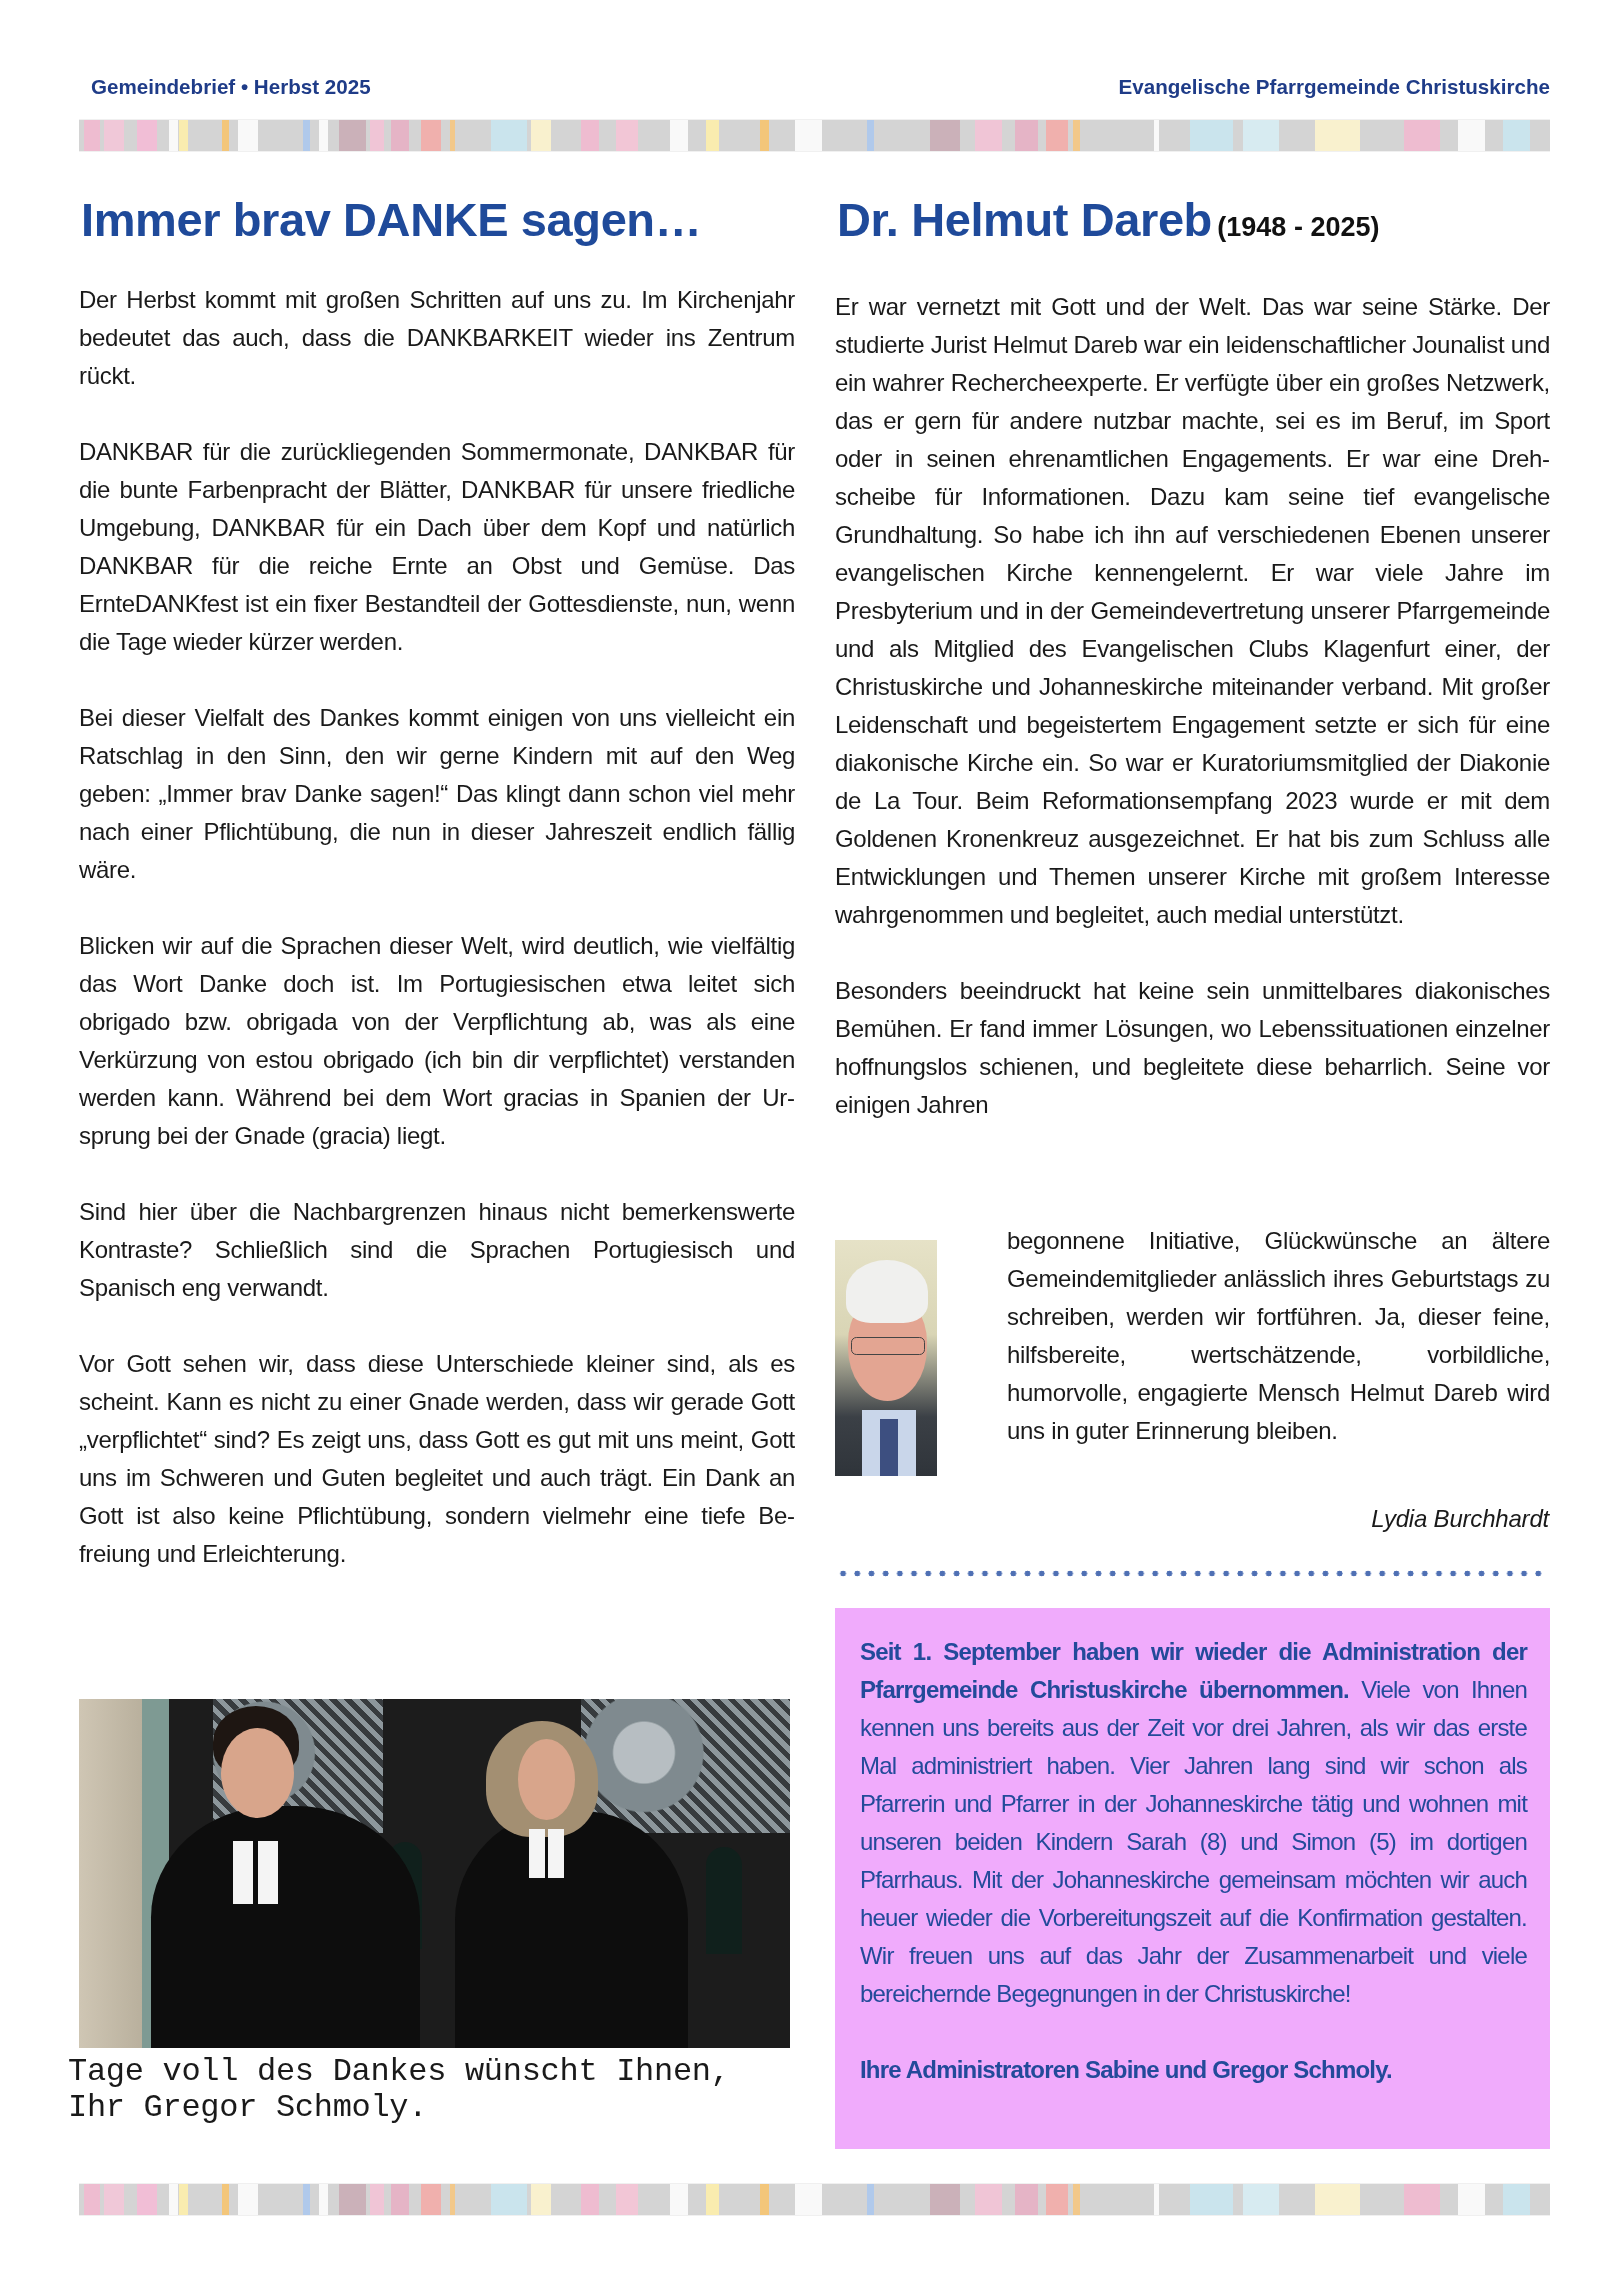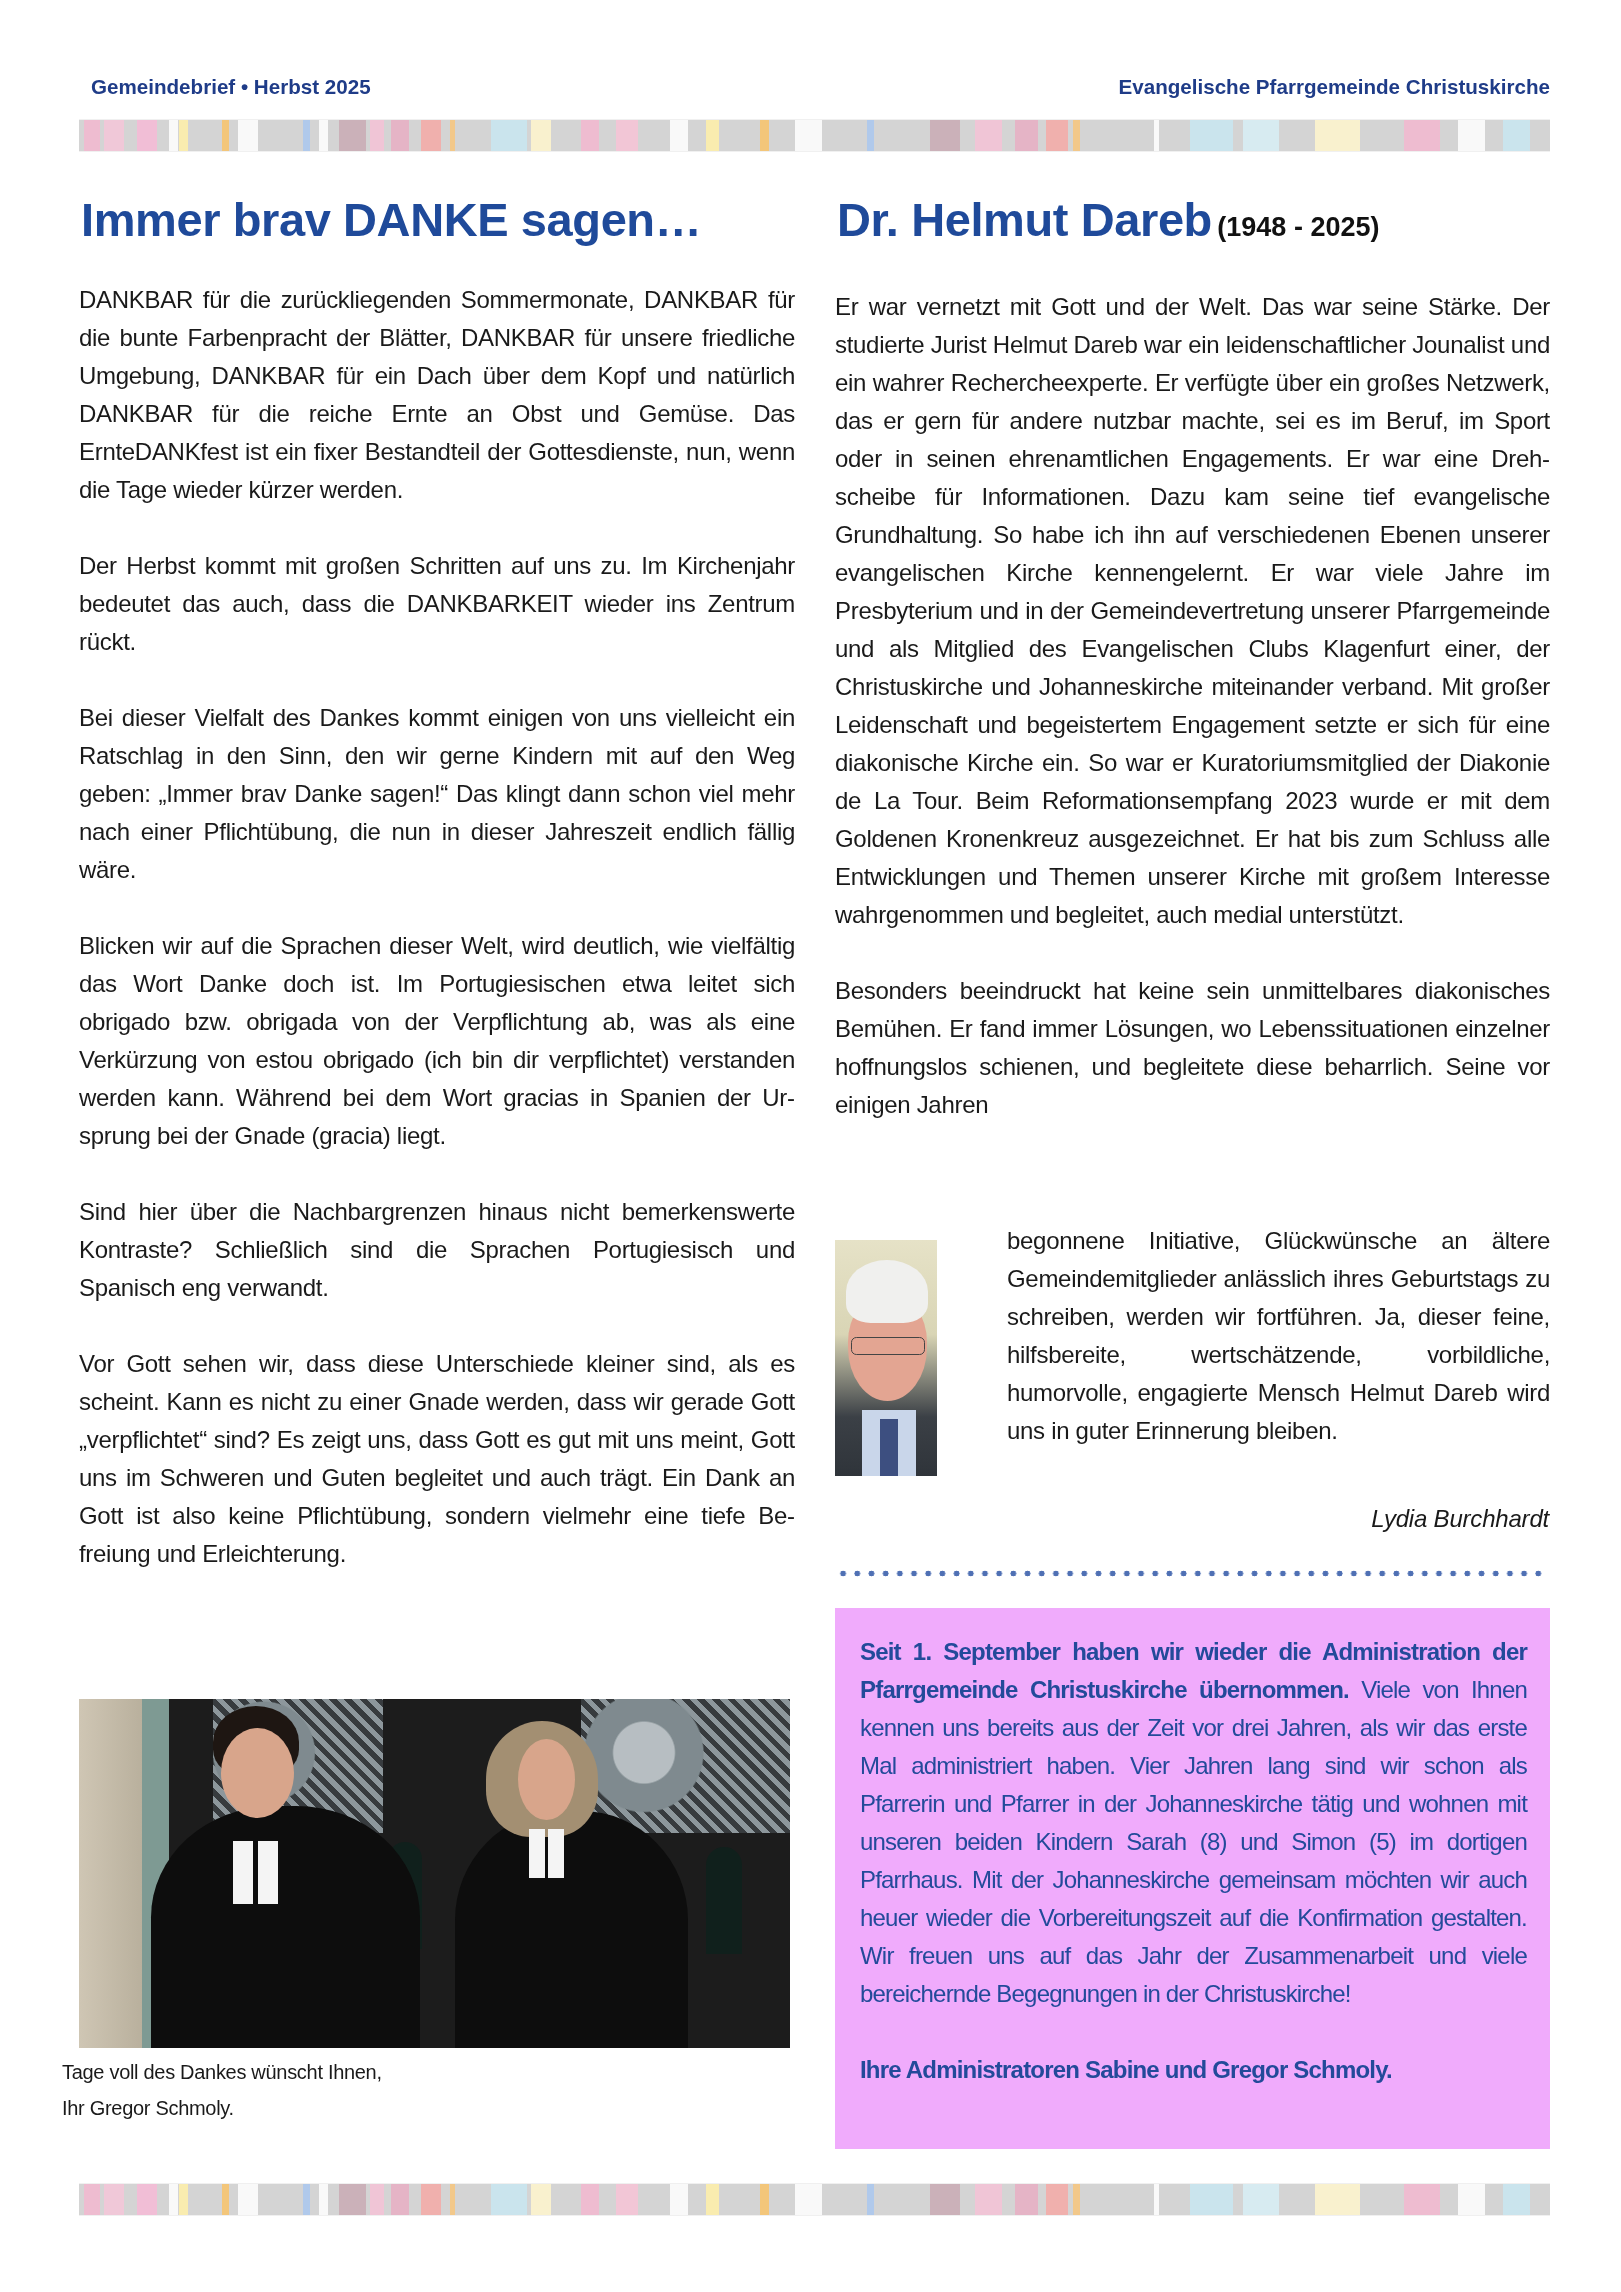--- a/index.html
+++ b/index.html
@@ -35,21 +35,21 @@
   .photo-pastors .wall { position: absolute; left: 0; top: 0; width: 63px; height: 100%; background: linear-gradient(90deg,#cfc6b4,#b9b09d); }
   .photo-pastors .wall2 { position: absolute; left: 63px; top: 0; width: 27px; height: 100%; background: #7e9a93; }
   .photo-pastors .orn { position: absolute; top: 0; height: 134px; background: radial-gradient(circle at 30% 40%, #c8d0d4 0 18%, #8a979c 19% 35%, transparent 36%),
                         repeating-linear-gradient(45deg,#9aa5aa 0 5.4px,#3a3f42 5.4px 10.7px); opacity: 0.9; }
   .photo-pastors .person { position: absolute; bottom: 0; border-radius: 46% 46% 0 0; background: #0d0d0d; }
   .photo-pastors .face { position: absolute; border-radius: 50%; background: #d8a58b; }
   .photo-pastors .hair { position: absolute; border-radius: 50% 50% 40% 40%; }
   .photo-pastors .bands { position: absolute; background: #f4f4f4; }
   .photo-pastors .door-window { position: absolute; background: #10201c; border-radius: 36px 36px 0 0; }
 
-  .caption { position: absolute; left: 62px; top: 2054px; font-size: 20px; line-height: 36px; letter-spacing: -0.3px; }
+  .caption { position: absolute; left: 68px; top: 2054px; font-size: 32px; line-height: 36px; letter-spacing: -0.3px; font-family: Liberation Mono, monospace; }
 
   .portrait { position: absolute; left: 835px; top: 1240px; width: 102px; height: 236px;
               background: linear-gradient(180deg,#e6e2c7 0%,#d9d5b5 40%,#3b4046 75%,#2f343a 100%); overflow: hidden; }
   .portrait .p-hair { position: absolute; left: 10.7px; top: 19.7px; width: 82px; height: 63px; background: #f0f0ee; border-radius: 50% 50% 30% 30%; }
   .portrait .p-face { position: absolute; left: 12.5px; top: 54px; width: 79px; height: 107px; background: #e3a592; border-radius: 45% 45% 50% 50%; }
   .portrait .p-glass { position: absolute; left: 16px; top: 97px; width: 72px; height: 16px; border: 1.8px solid #444; border-radius: 5.4px; }
   .portrait .p-shirt { position: absolute; left: 27px; top: 170px; width: 54px; height: 72px; background: #c9d6ea; }
   .portrait .p-tie { position: absolute; left: 45px; top: 179px; width: 18px; height: 63px; background: #3d4f80; }
 
   .wrap-text { position: absolute; left: 1007px; top: 1222px; width: 543px; font-size: 24px; line-height: 38px;
@@ -110,22 +110,22 @@
   <span style="left:1164px;width:36px;background:#d7eef6"></span>
   <span style="left:1236px;width:45px;background:#fff6cc"></span>
   <span style="left:1325px;width:36px;background:#f2b7cf"></span>
   <span style="left:1379px;width:27px;background:#ffffff"></span>
   <span style="left:1424px;width:27px;background:#c8e6f1"></span>
 </div>
 
 <div class="col col-left">
   <h1 class="headline">Immer brav DANKE sagen…</h1>
   <div class="body-text">
+    <p>Der Herbst kommt mit großen Schritten auf uns zu. Im Kirchenjahr bedeutet das auch, dass die DANKBARKEIT wieder ins Zentrum rückt.</p>
     <p>DANKBAR für die zurückliegenden Sommermonate, DANKBAR für die bunte Farbenpracht der Blätter, DANK­BAR für unsere friedliche Umgebung, DANKBAR für ein Dach über dem Kopf und natürlich DANKBAR für die rei­che Ernte an Obst und Gemüse. Das ErnteDANKfest ist ein fixer Bestandteil der Gottesdienste, nun, wenn die Tage wieder kürzer werden.</p>
-    <p>Der Herbst kommt mit großen Schritten auf uns zu. Im Kirchenjahr bedeutet das auch, dass die DANKBARKEIT wieder ins Zentrum rückt.</p>
     <p>Bei dieser Vielfalt des Dankes kommt einigen von uns vielleicht ein Ratschlag in den Sinn, den wir gerne Kin­dern mit auf den Weg geben: „Immer brav Danke sagen!“ Das klingt dann schon viel mehr nach einer Pflichtübung, die nun in dieser Jahreszeit endlich fällig wäre.</p>
     <p>Blicken wir auf die Sprachen dieser Welt, wird deutlich, wie vielfältig das Wort Danke doch ist. Im Portugiesi­schen etwa leitet sich obrigado bzw. obrigada von der Verpflichtung ab, was als eine Verkürzung von estou obrigado (ich bin dir verpflichtet) verstanden werden kann. Während bei dem Wort gracias in Spanien der Ur­sprung bei der Gnade (gracia) liegt.</p>
     <p>Sind hier über die Nachbargrenzen hinaus nicht bemer­kenswerte Kontraste? Schließlich sind die Sprachen Por­tugiesisch und Spanisch eng verwandt.</p>
     <p>Vor Gott sehen wir, dass diese Unterschiede kleiner sind, als es scheint. Kann es nicht zu einer Gnade werden, dass wir gerade Gott „verpflichtet“ sind? Es zeigt uns, dass Gott es gut mit uns meint, Gott uns im Schweren und Guten begleitet und auch trägt. Ein Dank an Gott ist also keine Pflichtübung, sondern vielmehr eine tiefe Be­freiung und Erleichterung.</p>
   </div>
 </div>
 
 <div class="photo-pastors" role="img" aria-label="Two pastors in black gowns with white preaching bands in front of an ornate church door">
   <div class="wall"></div>
   <div class="wall2"></div>

